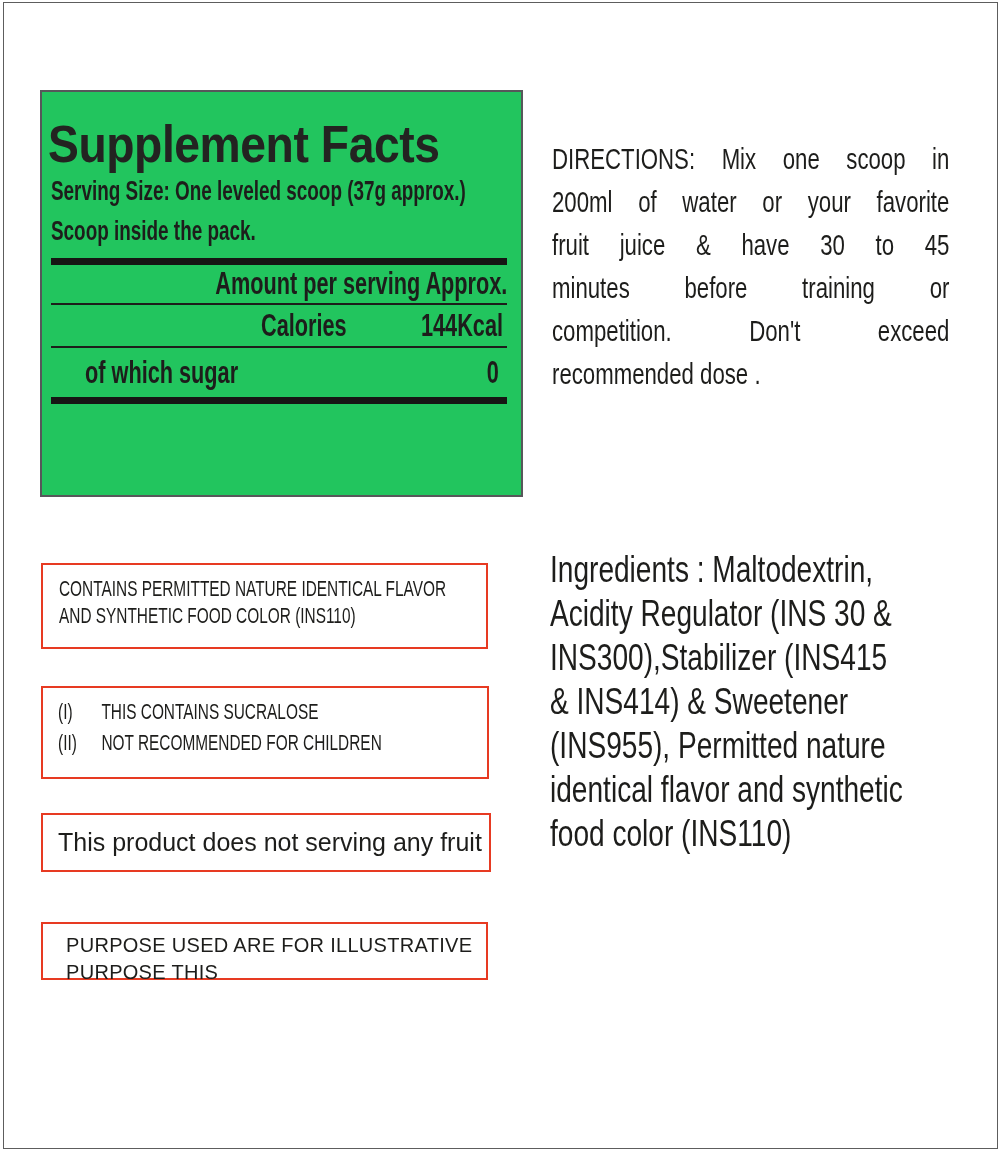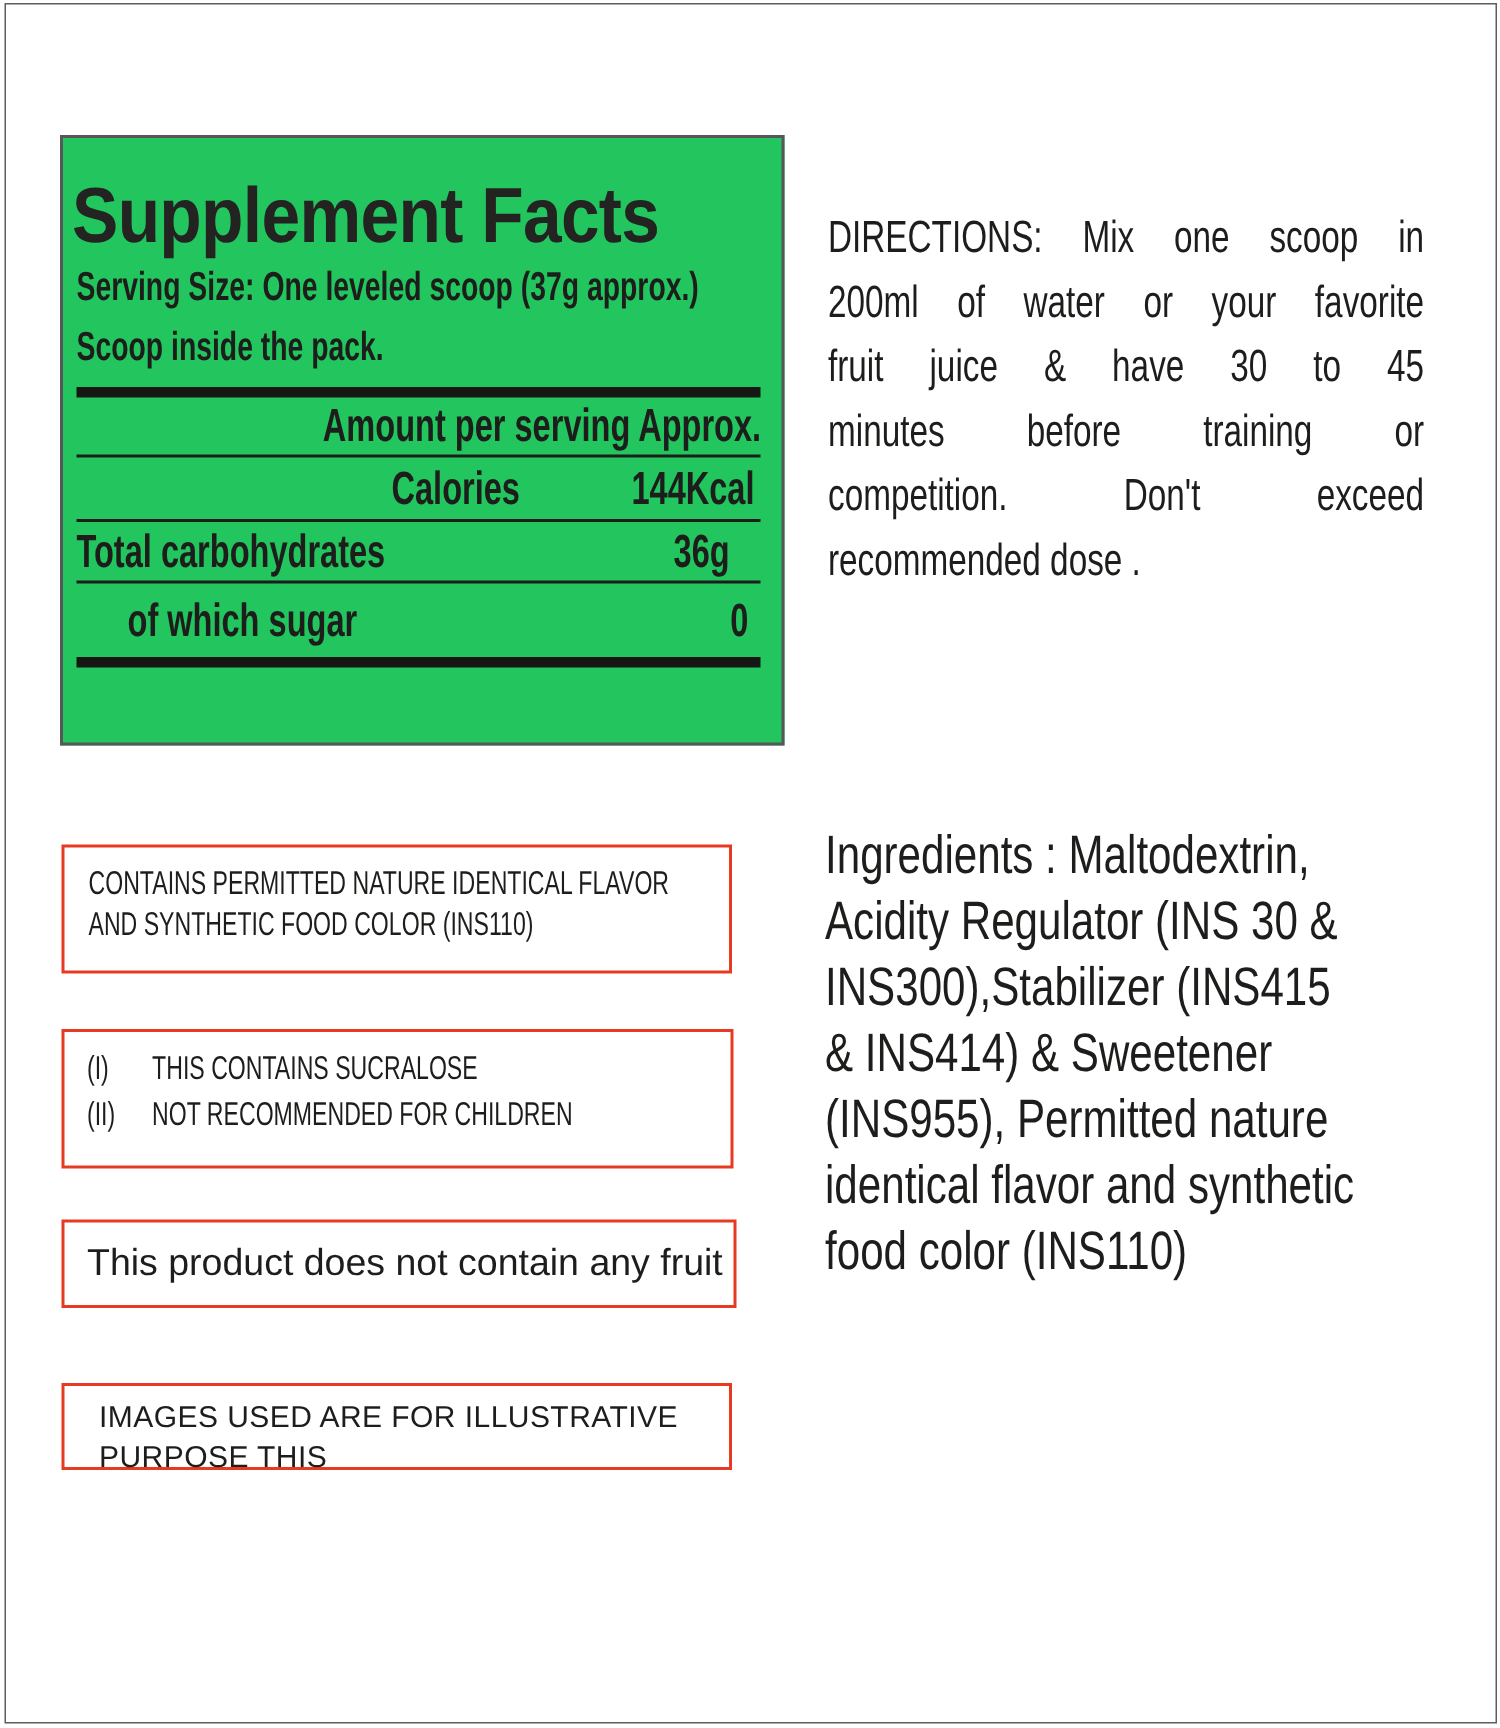--- a/index.html
+++ b/index.html
@@ -174,24 +174,20 @@
 
       <div class="trow thead">
         <span class="cr">Amount per serving Approx.</span>
       </div>
 
       <div class="trow r1">
         <span class="cl">Calories</span>
         <span class="cr">144Kcal</span>
       </div>
 
-      <div class="trow r2">
-        <span class="cl">Total carbohydrates</span>
-        <span class="cr">36g</span>
-      </div>
 
       <div class="trow r3">
         <span class="cl">of which sugar</span>
         <span class="cr">0</span>
       </div>
 
       <div class="bar"></div>
     </div>
   </section>
 
@@ -214,25 +210,25 @@
       <span class="num">(I)</span>
       <span class="txt">THIS CONTAINS SUCRALOSE</span>
     </div>
     <div class="n2row">
       <span class="num">(II)</span>
       <span class="txt">NOT RECOMMENDED FOR CHILDREN</span>
     </div>
   </section>
 
   <section class="rbox fruit">
-    <span class="fruit-text">This product does not contain any fruit</span>
+    <span class="fruit-text">This product does not serving any fruit</span>
   </section>
 
   <section class="rbox images">
-    <div class="imgline">IMAGES USED ARE FOR ILLUSTRATIVE</div>
+    <div class="imgline">PURPOSE USED ARE FOR ILLUSTRATIVE</div>
     <div class="imgline">PURPOSE THIS</div>
   </section>
 
   <section class="ingredients">
     <div class="iline">Ingredients : Maltodextrin,</div>
     <div class="iline">Acidity Regulator (INS 30 &amp;</div>
     <div class="iline">INS300),Stabilizer (INS415</div>
     <div class="iline">&amp; INS414) &amp; Sweetener</div>
     <div class="iline">(INS955), Permitted nature</div>
     <div class="iline">identical flavor and synthetic</div>

